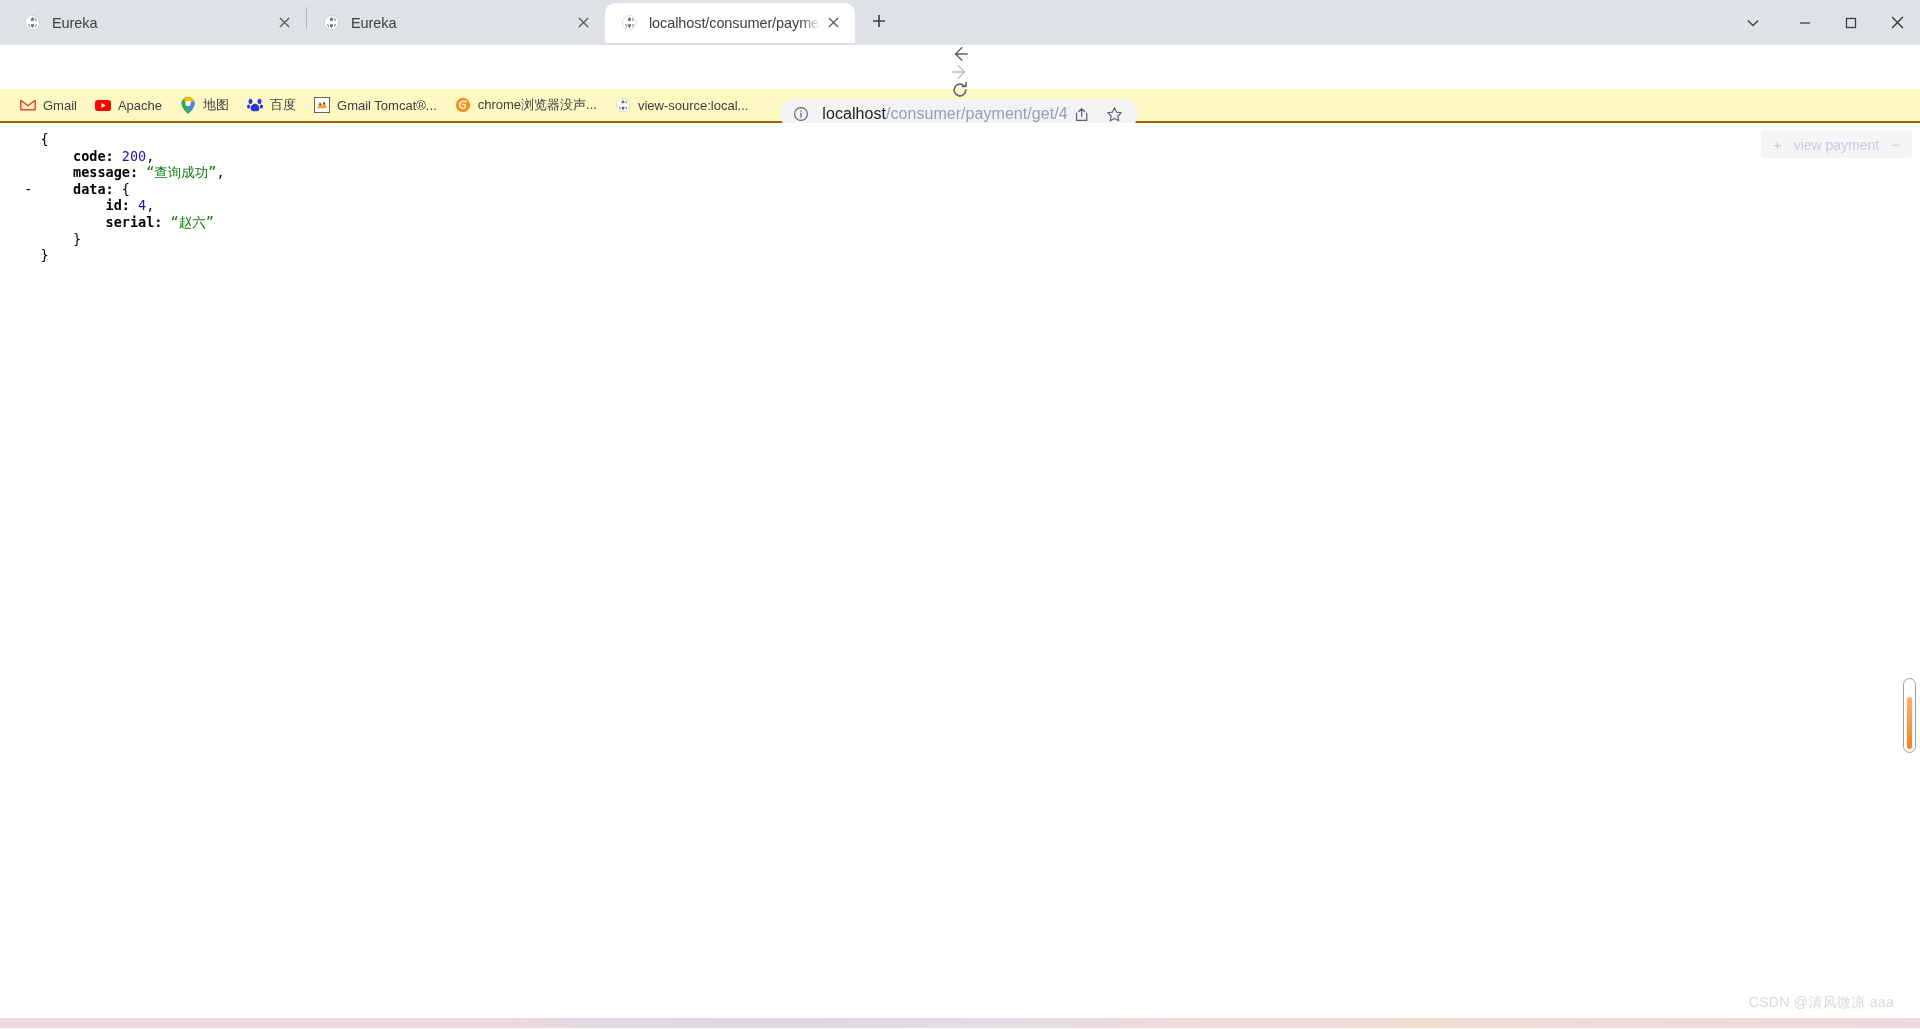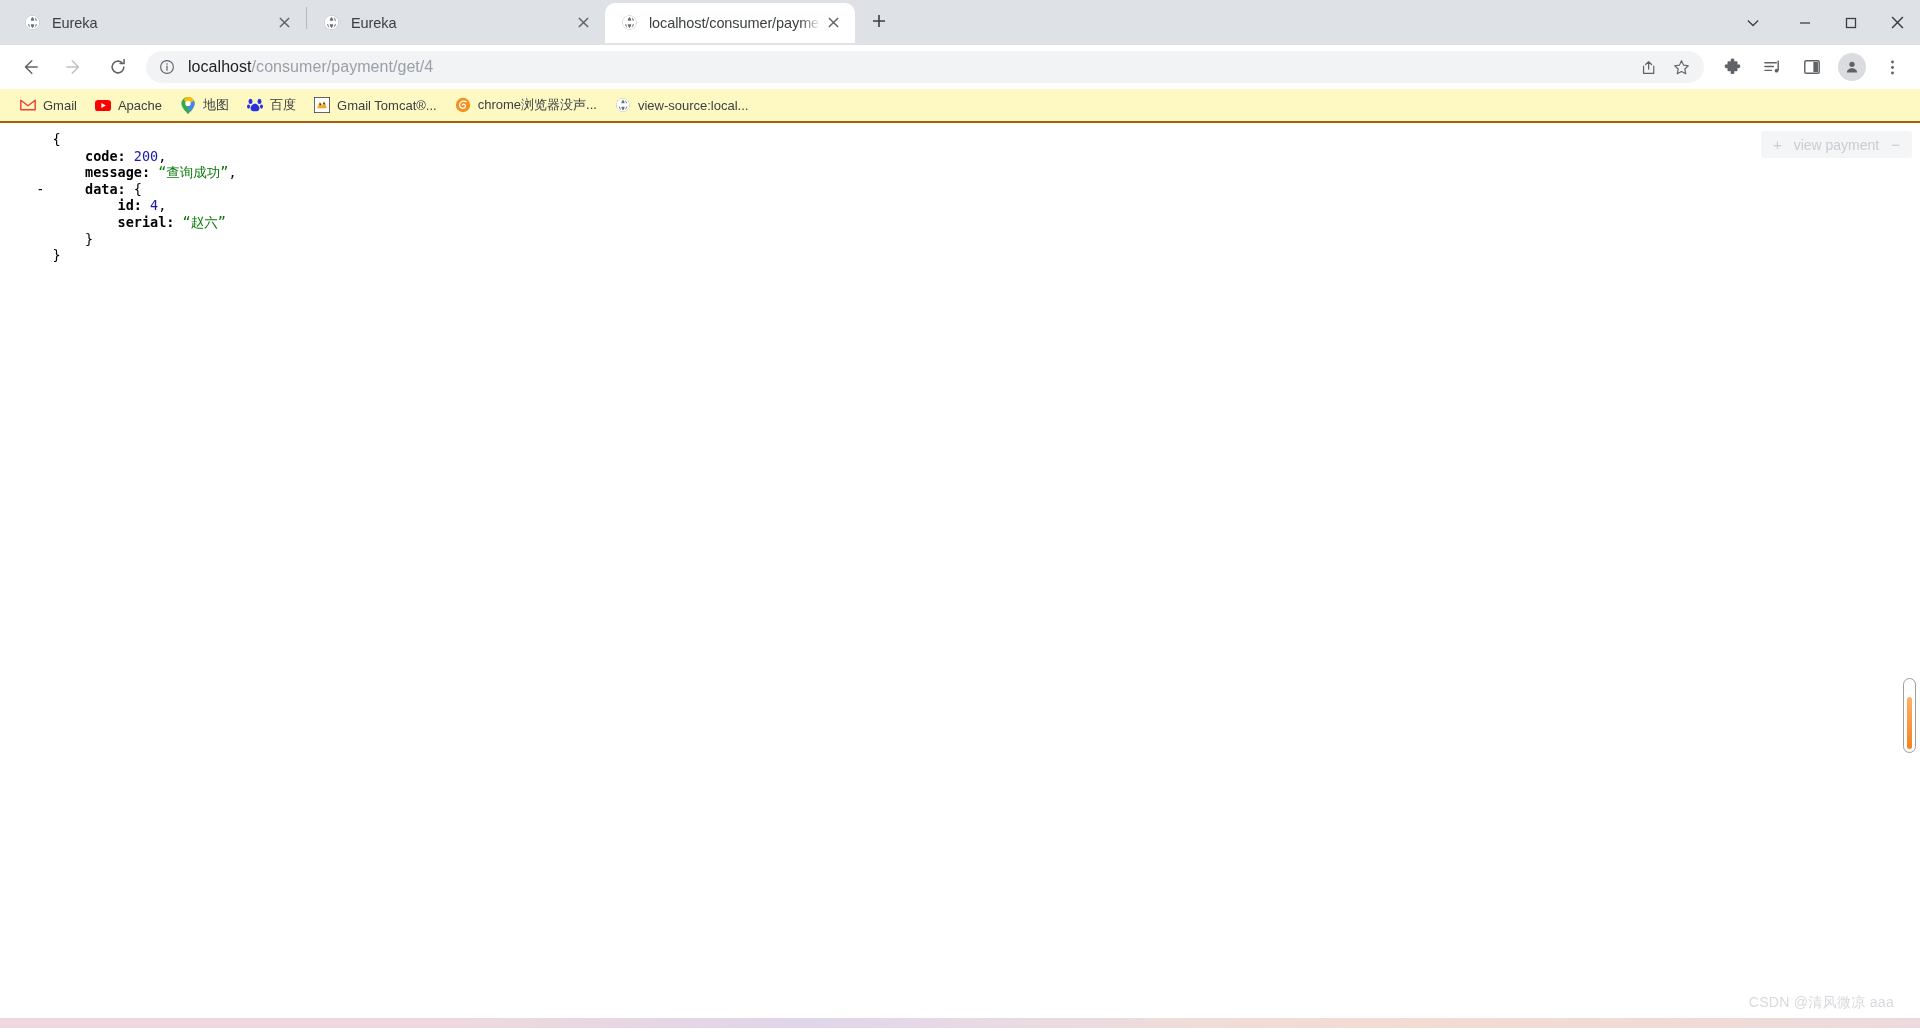--- a/index.html
+++ b/index.html
@@ -84,20 +84,21 @@
   }
   .winctl-btn.chev { width: 58px; }
 
   
   .toolbar {
     height: 44px;
     background: #ffffff;
     display: flex;
     align-items: center;
     padding: 0 8px;
+    flex-direction: column;
   }
   .nav-btn {
     width: 32px; height: 32px;
     margin: 0 6px;
     display: flex; align-items: center; justify-content: center;
     border-radius: 50%;
     color: #5f6368;
   }
   .nav-btn.disabled { color: #bdc1c6; }
   .omnibox {
@@ -183,21 +184,20 @@
     background: #ffffff;
     overflow: hidden;
   }
   .json {
     font-family: "DejaVu Sans Mono", "Liberation Mono", monospace;
     font-size: 13.5px;
     line-height: 16.6px;
     padding: 8px 0 0 8px;
     white-space: pre;
     color: #000000;
-    margin-left: 12px;
   }
   .json .key { font-weight: bold; color: #000000; }
   .json .num { color: #1a1aa6; }
   .json .str { color: #0b7a0b; }
   .json .punc { color: #000000; }
   .json .toggle { color: #000000; }
 
   .viewsource {
     position: absolute;
     top: 8px; right: 8px;

